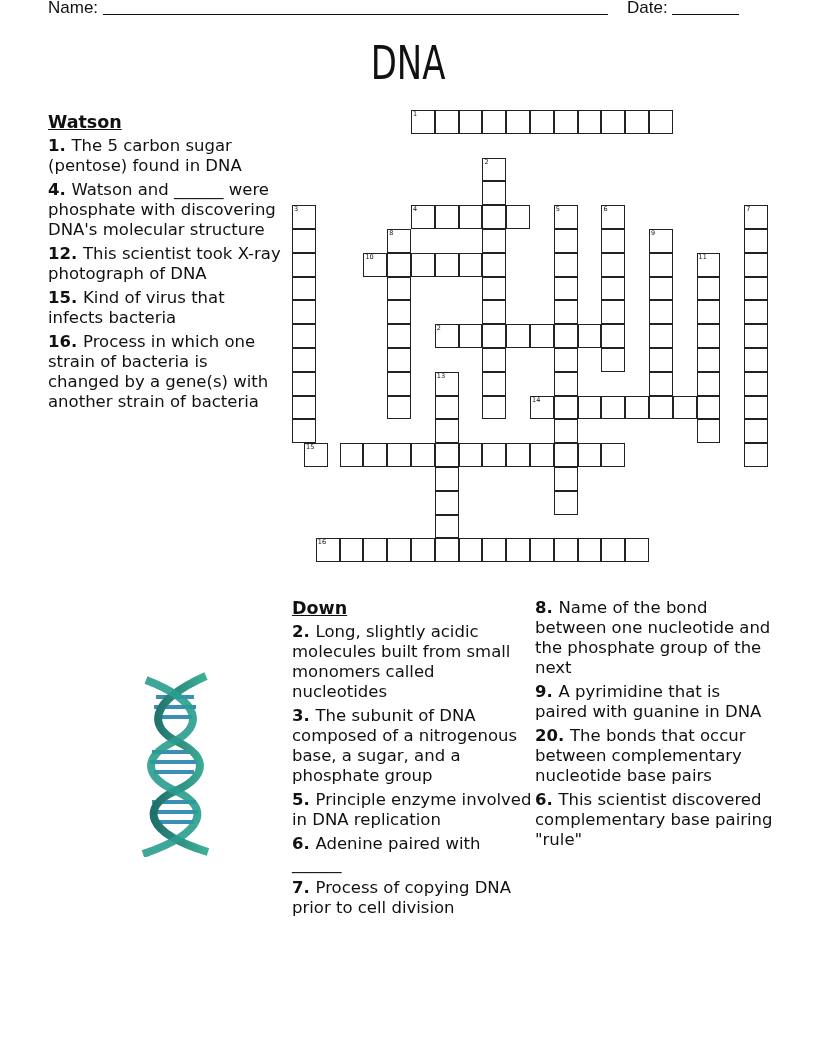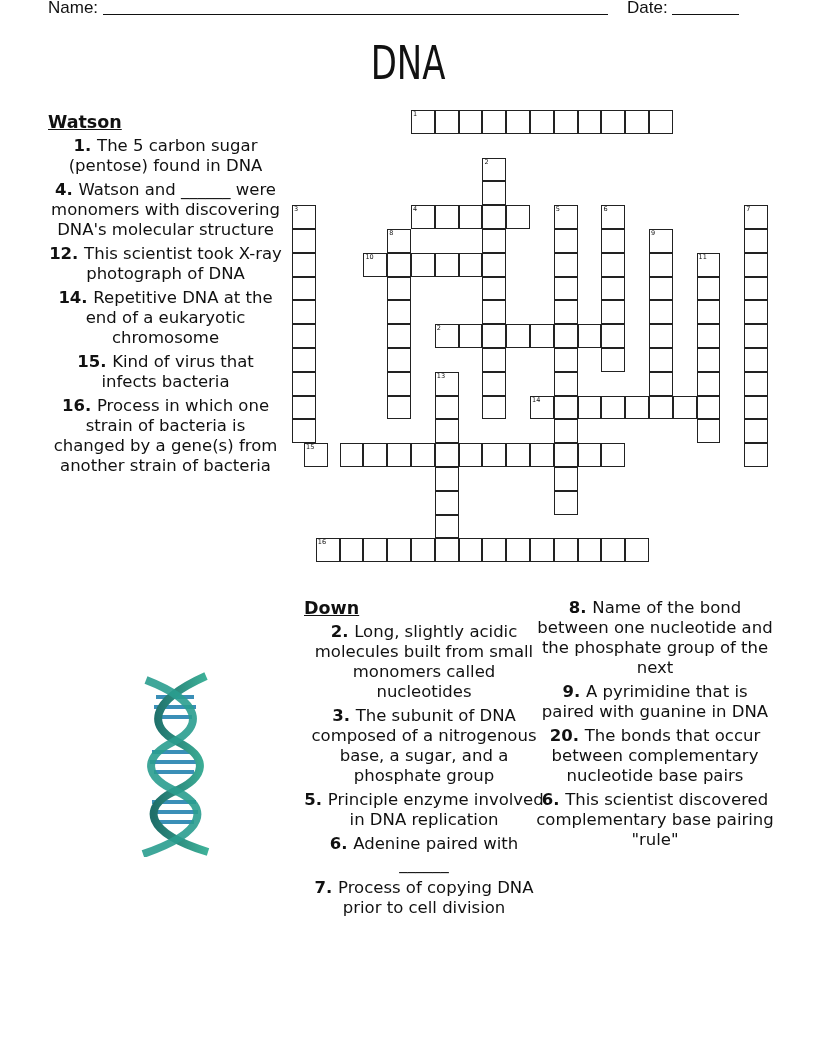--- a/index.html
+++ b/index.html
@@ -5,24 +5,24 @@
   html, body { margin: 0; padding: 0; background: #fff; }
   body { width: 816px; height: 1056px; position: relative; overflow: hidden; font-family: "DejaVu Sans", sans-serif; color: #111; }
   .header { position: absolute; top: -2px; left: 48px; width: 720px; font-family: "Liberation Sans", sans-serif; font-size: 17px; }
   .header .name-label { position: absolute; left: 0; top: 0; }
   .header .name-line { position: absolute; left: 55px; top: 16px; width: 505px; border-bottom: 1px solid #111; }
   .header .date-label { position: absolute; left: 579px; top: 0; }
   .header .date-line { position: absolute; left: 624px; top: 16px; width: 67px; border-bottom: 1px solid #111; }
   .title { position: absolute; top: 36px; left: 0; width: 816px; text-align: center; font-family: "DejaVu Sans", sans-serif; font-size: 46px; font-stretch: condensed; transform: scaleX(0.82); transform-origin: center; }
   .clues { position: absolute; font-size: 16.5px; line-height: 20px; }
   .clues h3 { margin: 0 0 4px 0; font-size: 17.5px; font-weight: bold; text-decoration: underline; }
-  .clue { margin-bottom: 4px; text-align: center; }
+  .clue { margin-bottom: 4px; }
   .clue b { font-weight: bold; }
   #across { left: 48px; top: 112px; width: 235px; }
-  #down1 { left: 292px; top: 598px; width: 240px; margin-left: 12px; }
+  #down1 { left: 292px; top: 598px; width: 240px; }
   #down2 { left: 535px; top: 598px; width: 240px; }
   .grid { position: absolute; left: 0; top: 0; }
   .cell { position: absolute; width: 23.8px; height: 23.8px; box-sizing: border-box; border: 1px solid #222; background: #fff; }
   .cell .num { position: absolute; left: 1px; top: 0px; font-size: 6.5px; line-height: 7px; }
   .helix { position: absolute; left: 138px; top: 672px; width: 75px; height: 185px; }
 </style>
 </head>
 <body>
 
 <div class="header">
@@ -203,25 +203,24 @@
     <div class="cell" style="left: 553.8px; top: 538.4px;"></div>
     <div class="cell" style="left: 577.6px; top: 538.4px;"></div>
     <div class="cell" style="left: 601.4px; top: 538.4px;"></div>
     <div class="cell" style="left: 625.2px; top: 538.4px;"></div>
   </div>
 
 <div class="clues" id="across">
   <h3>Watson</h3>
   <div id="across-list">
       <div class="clue"><b>1. </b><span>The 5 carbon sugar (pentose) found in DNA</span></div>
-      <div class="clue"><b>4. </b><span>Watson and ______ were monomers with discovering DNA's molecular structure</span></div>
+      <div class="clue"><b>4. </b><span>Watson and ______ were phosphate with discovering DNA's molecular structure</span></div>
       <div class="clue"><b>12. </b><span>This scientist took X-ray photograph of DNA</span></div>
-      <div class="clue"><b>14. </b><span>Repetitive DNA at the end of a eukaryotic chromosome</span></div>
       <div class="clue"><b>15. </b><span>Kind of virus that infects bacteria</span></div>
-      <div class="clue"><b>16. </b><span>Process in which one strain of bacteria is changed by a gene(s) from another strain of bacteria</span></div>
+      <div class="clue"><b>16. </b><span>Process in which one strain of bacteria is changed by a gene(s) with another strain of bacteria</span></div>
     </div>
 </div>
 
 <div class="clues" id="down1">
   <h3>Down</h3>
   <div id="down-list-1">
       <div class="clue"><b>2. </b><span>Long, slightly acidic molecules built from small monomers called nucleotides</span></div>
       <div class="clue"><b>3. </b><span>The subunit of DNA composed of a nitrogenous base, a sugar, and a phosphate group</span></div>
       <div class="clue"><b>5. </b><span>Principle enzyme involved in DNA replication</span></div>
       <div class="clue"><b>6. </b><span>Adenine paired with ______</span></div>

